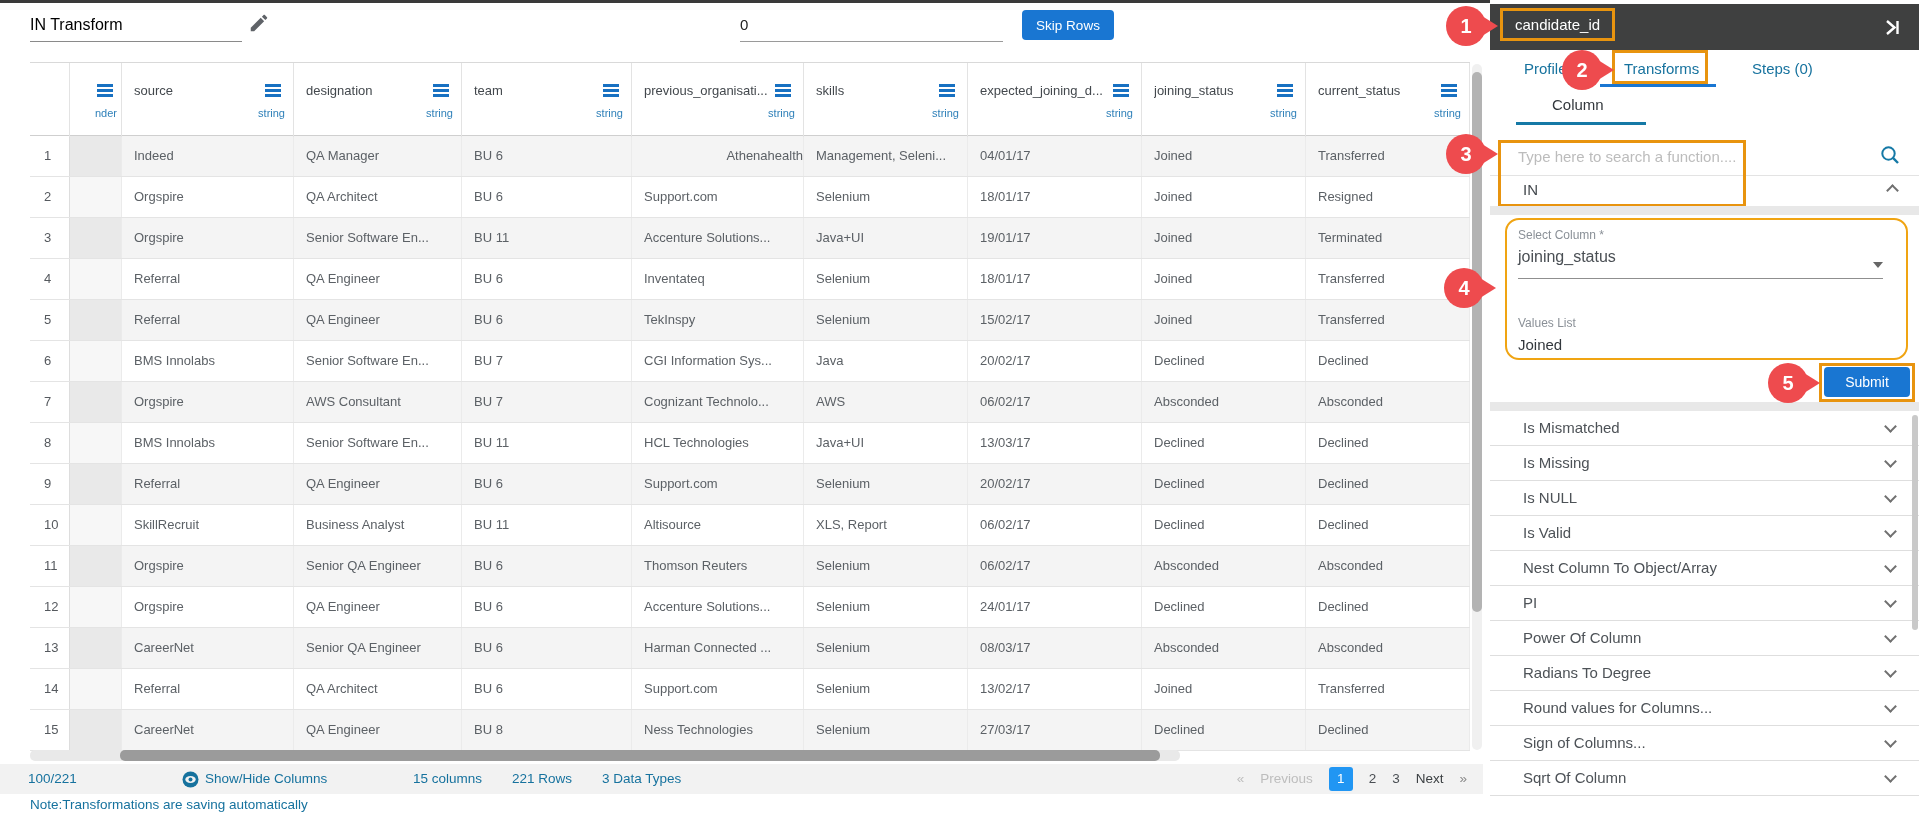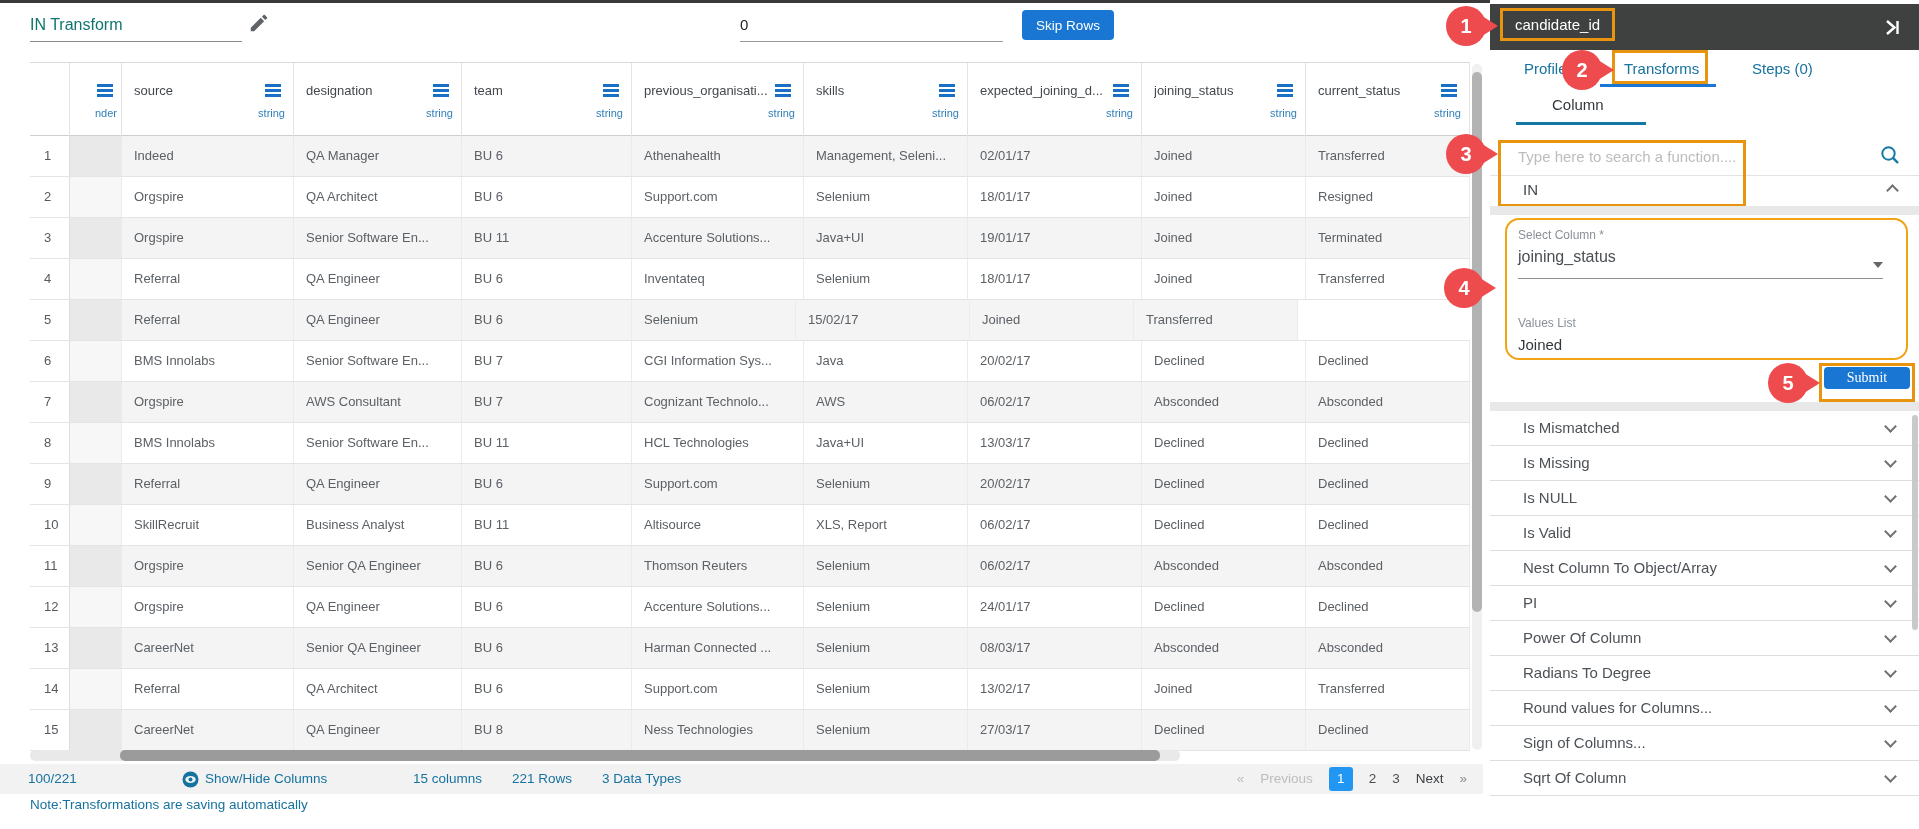--- a/index.html
+++ b/index.html
@@ -3,21 +3,21 @@
 <meta charset="utf-8">
 <style>
   * { margin:0; padding:0; box-sizing:border-box; }
   html,body { width:1919px; height:829px; background:#fff; font-family:"Liberation Sans","DejaVu Sans",sans-serif; overflow:hidden; position:relative; }
   .abs { position:absolute; }
 
   
   .top-strip { left:0; top:0; width:1919px; height:3px; background:#3a3a3a; }
 
   
-  .title-input { left:30px; top:8px; width:212px; height:34px; border:none; border-bottom:1px solid #8a8a8a; font-size:16px; color:#0f766e; background:transparent; outline:none; font-family:inherit; }
+  .title-input { left:30px; top:8px; width:212px; height:34px; border:none; border-bottom:1px solid #8a8a8a; font-size:16px; color:#000000; background:transparent; outline:none; font-family:inherit; }
   .pencil { left:248px; top:12px; width:22px; height:22px; }
   .skip-input { left:740px; top:8px; width:263px; height:34px; border:none; border-bottom:1px solid #9a9a9a; font-size:15px; color:#222; background:transparent; outline:none; font-family:inherit; }
   .skip-btn { left:1022px; top:10px; width:92px; height:30px; background:#1976d2; color:#fff; border:none; border-radius:4px; font-size:13.5px; font-family:inherit; cursor:pointer; }
 
   
   .tablewrap { left:30px; top:62px; width:1440px; }
   .thead { display:flex; height:74px; border-top:1px solid #d9d9d9; border-bottom:1px solid #cfcfcf; background:#fff; }
   .hcell { position:relative; border-right:1px solid #e3e3e3; height:74px; flex:none; }
   .hname { position:absolute; left:12px; top:20px; font-size:13px; color:#43484d; white-space:nowrap; overflow:hidden; max-width:72%; }
   .burger { position:absolute; right:12px; top:21px; width:16px; height:3px; background:#1871c2; box-shadow:0 5px 0 #1871c2, 0 10px 0 #1871c2; }
@@ -82,21 +82,21 @@
   .band2 { top:402px; height:9px; }
   .formbox { position:absolute; left:15px; top:218px; width:403px; height:142px; border:2.5px solid #f0a412; border-radius:14px; }
   .lab { position:absolute; left:28px; font-size:12px; color:#8a9097; }
   .lab1 { top:228px; }
   .selval { position:absolute; left:28px; top:248px; font-size:16px; color:#4a4f54; }
   .selunder { position:absolute; left:28px; top:278px; width:365px; height:1px; background:#8f8f8f; }
   .selcaret { position:absolute; right:36px; top:262px; width:0; height:0; border-left:5px solid transparent; border-right:5px solid transparent; border-top:6px solid #666; }
   .lab2 { top:316px; }
   .vlval { position:absolute; left:28px; top:336px; font-size:15px; color:#33383d; }
   .submit-annot { position:absolute; left:329px; top:363px; width:96px; height:39px; border:3px solid #e8940f; }
-  .submit-btn { position:absolute; left:334px; top:367px; width:86px; height:22px; background:#1976d2; color:#fff; border:none; border-radius:4px; font-size:14px; font-family:Liberation Serif, serif; cursor:pointer; }
+  .submit-btn { position:absolute; left:334px; top:367px; width:86px; height:30px; background:#1976d2; color:#fff; border:none; border-radius:4px; font-size:14px; font-family:Liberation Sans, sans-serif; cursor:pointer; }
   .fnlist { position:absolute; left:0; top:411px; width:429px; }
   .fnrow { position:relative; height:35px; border-bottom:1px solid #dedede; cursor:pointer; background:#fff; }
   .fnlabel { position:absolute; left:33px; top:8px; font-size:15px; color:#4d5257; }
   .fn-chev { position:absolute; right:24px; top:11px; }
   .panel-scroll { position:absolute; right:1px; top:415px; width:6px; height:215px; background:#c9c9c9; border-radius:3px; }
 
   
   .balloon { position:absolute; width:40px; height:40px; border-radius:50%; background:#ee4b4e; color:#fff; font-size:20px; font-weight:bold; display:flex; align-items:center; justify-content:center; z-index:50; }
   .balloon::after { content:""; position:absolute; right:-12px; top:50%; transform:translateY(-50%); border-left:16px solid #ee4b4e; border-top:10px solid transparent; border-bottom:10px solid transparent; }
 </style>
@@ -160,23 +160,23 @@
         <span class="htype">string</span>
       </div>
     </div>
   <div id="tbody">
       <div class="trow odd">
         <div class="tcell numcell" style="width: 40px;">1</div>
         <div class="tcell ndercell" style="width: 52px;"></div>
         <div class="tcell" style="width: 172px;">Indeed</div>
         <div class="tcell" style="width: 168px;">QA Manager</div>
         <div class="tcell" style="width: 170px;">BU 6</div>
-        <div class="tcell" style="width: 172px;">Athenahealth</div>
+        <div class="tcell" style="width: 172px; text-align: right;">Athenahealth</div>
         <div class="tcell" style="width: 164px;">Management, Seleni...</div>
-        <div class="tcell" style="width: 174px;">02/01/17</div>
+        <div class="tcell" style="width: 174px;">04/01/17</div>
         <div class="tcell" style="width: 164px;">Joined</div>
         <div class="tcell" style="width: 164px;">Transferred</div>
       </div>
       <div class="trow even">
         <div class="tcell numcell" style="width: 40px;">2</div>
         <div class="tcell ndercell" style="width: 52px;"></div>
         <div class="tcell" style="width: 172px;">Orgspire</div>
         <div class="tcell" style="width: 168px;">QA Architect</div>
         <div class="tcell" style="width: 170px;">BU 6</div>
         <div class="tcell" style="width: 172px;">Support.com</div>
@@ -208,20 +208,21 @@
         <div class="tcell" style="width: 174px;">18/01/17</div>
         <div class="tcell" style="width: 164px;">Joined</div>
         <div class="tcell" style="width: 164px;">Transferred</div>
       </div>
       <div class="trow odd">
         <div class="tcell numcell" style="width: 40px;">5</div>
         <div class="tcell ndercell" style="width: 52px;"></div>
         <div class="tcell" style="width: 172px;">Referral</div>
         <div class="tcell" style="width: 168px;">QA Engineer</div>
         <div class="tcell" style="width: 170px;">BU 6</div>
+        <div class="tcell" style="width: 172px;">TekInspy</div>
         <div class="tcell" style="width: 164px;">Selenium</div>
         <div class="tcell" style="width: 174px;">15/02/17</div>
         <div class="tcell" style="width: 164px;">Joined</div>
         <div class="tcell" style="width: 164px;">Transferred</div>
       </div>
       <div class="trow even">
         <div class="tcell numcell" style="width: 40px;">6</div>
         <div class="tcell ndercell" style="width: 52px;"></div>
         <div class="tcell" style="width: 172px;">BMS Innolabs</div>
         <div class="tcell" style="width: 168px;">Senior Software En...</div>

